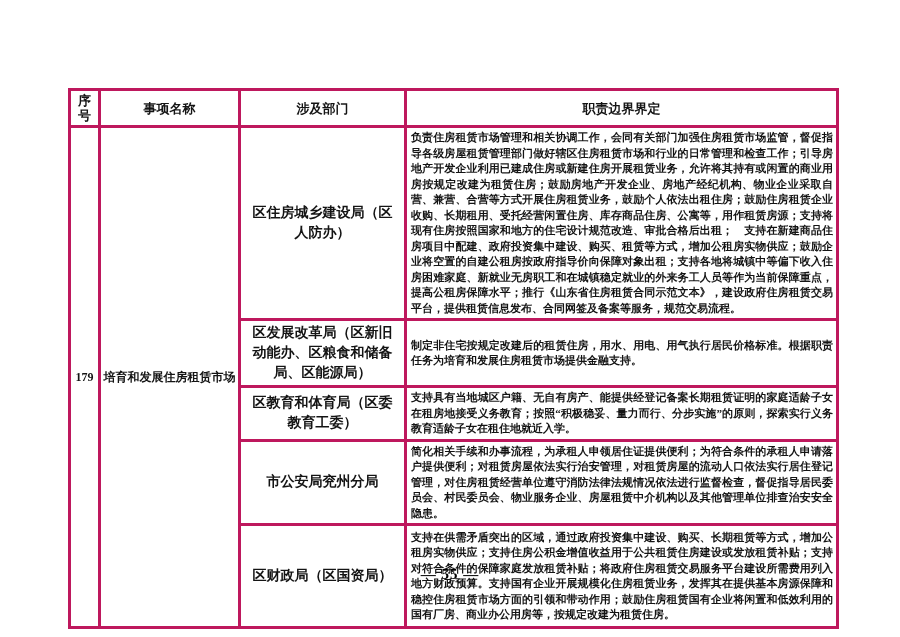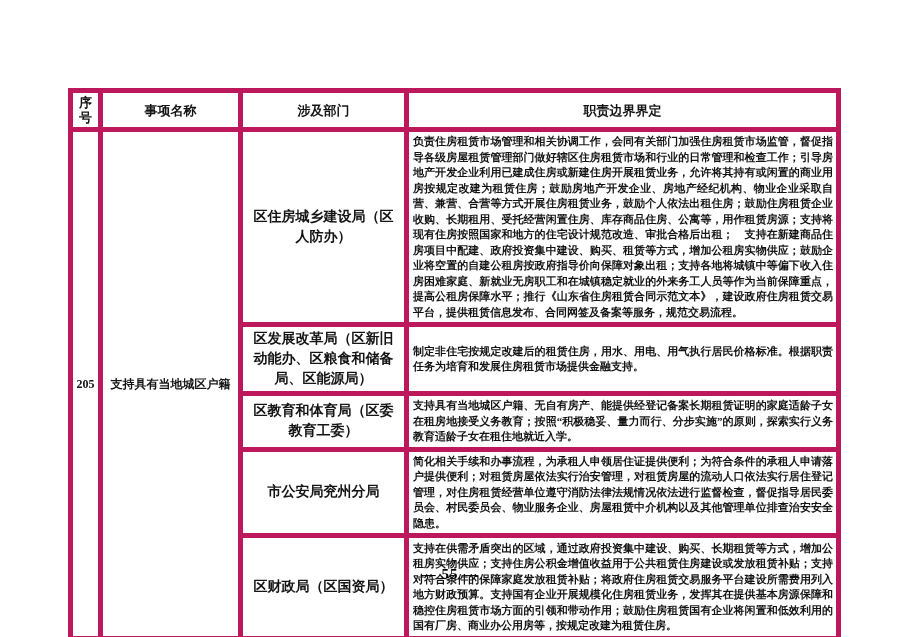--- a/index.html
+++ b/index.html
@@ -22,21 +22,21 @@
     top: 88px;
     width: 768px;
     border-collapse: collapse;
     table-layout: fixed;
   }
   .doc-table col.c-num  { width: 30px; }
   .doc-table col.c-item { width: 140px; }
   .doc-table col.c-dept { width: 166px; }
   .doc-table col.c-duty { width: 432px; }
   .doc-table th, .doc-table td {
-    border: 5px solid #be185d;
+    border: 3px solid #be185d;
     vertical-align: middle;
     box-sizing: border-box;
   }
   .doc-table th {
     font-size: 13px;
     font-weight: 700;
     text-align: center;
     height: 33px;
     padding: 2px;
     line-height: 15px;
@@ -94,22 +94,22 @@
     <thead>
       <tr>
         <th>序号</th>
         <th>事项名称</th>
         <th>涉及部门</th>
         <th>职责边界界定</th>
       </tr>
     </thead>
     <tbody>
       <tr class="r1">
-        <td class="cell-num" rowspan="5">205</td>
-        <td class="cell-item" rowspan="5">支持具有当地城区户籍</td>
+        <td class="cell-num" rowspan="5">179</td>
+        <td class="cell-item" rowspan="5">培育和发展住房租赁市场</td>
         <td class="cell-dept">区住房城乡建设局（区人防办）</td>
         <td class="cell-duty">负责住房租赁市场管理和相关协调工作，会同有关部门加强住房租赁市场监管，督促指导各级房屋租赁管理部门做好辖区住房租赁市场和行业的日常管理和检查工作；引导房地产开发企业利用已建成住房或新建住房开展租赁业务，允许将其持有或闲置的商业用房按规定改建为租赁住房；鼓励房地产开发企业、房地产经纪机构、物业企业采取自营、兼营、合营等方式开展住房租赁业务，鼓励个人依法出租住房；鼓励住房租赁企业收购、长期租用、受托经营闲置住房、库存商品住房、公寓等，用作租赁房源；支持将现有住房按照国家和地方的住宅设计规范改造、审批合格后出租；　支持在新建商品住房项目中配建、政府投资集中建设、购买、租赁等方式，增加公租房实物供应；鼓励企业将空置的自建公租房按政府指导价向保障对象出租；支持各地将城镇中等偏下收入住房困难家庭、新就业无房职工和在城镇稳定就业的外来务工人员等作为当前保障重点，提高公租房保障水平；推行《山东省住房租赁合同示范文本》，建设政府住房租赁交易平台，提供租赁信息发布、合同网签及备案等服务，规范交易流程。</td>
       </tr>
       <tr class="r2">
         <td class="cell-dept">区发展改革局（区新旧动能办、区粮食和储备局、区能源局）</td>
         <td class="cell-duty">制定非住宅按规定改建后的租赁住房，用水、用电、用气执行居民价格标准。根据职责任务为培育和发展住房租赁市场提供金融支持。</td>
       </tr>
       <tr class="r3">
         <td class="cell-dept">区教育和体育局（区委教育工委）</td>
         <td class="cell-duty">支持具有当地城区户籍、无自有房产、能提供经登记备案长期租赁证明的家庭适龄子女在租房地接受义务教育；按照“积极稳妥、量力而行、分步实施”的原则，探索实行义务教育适龄子女在租住地就近入学。</td>

